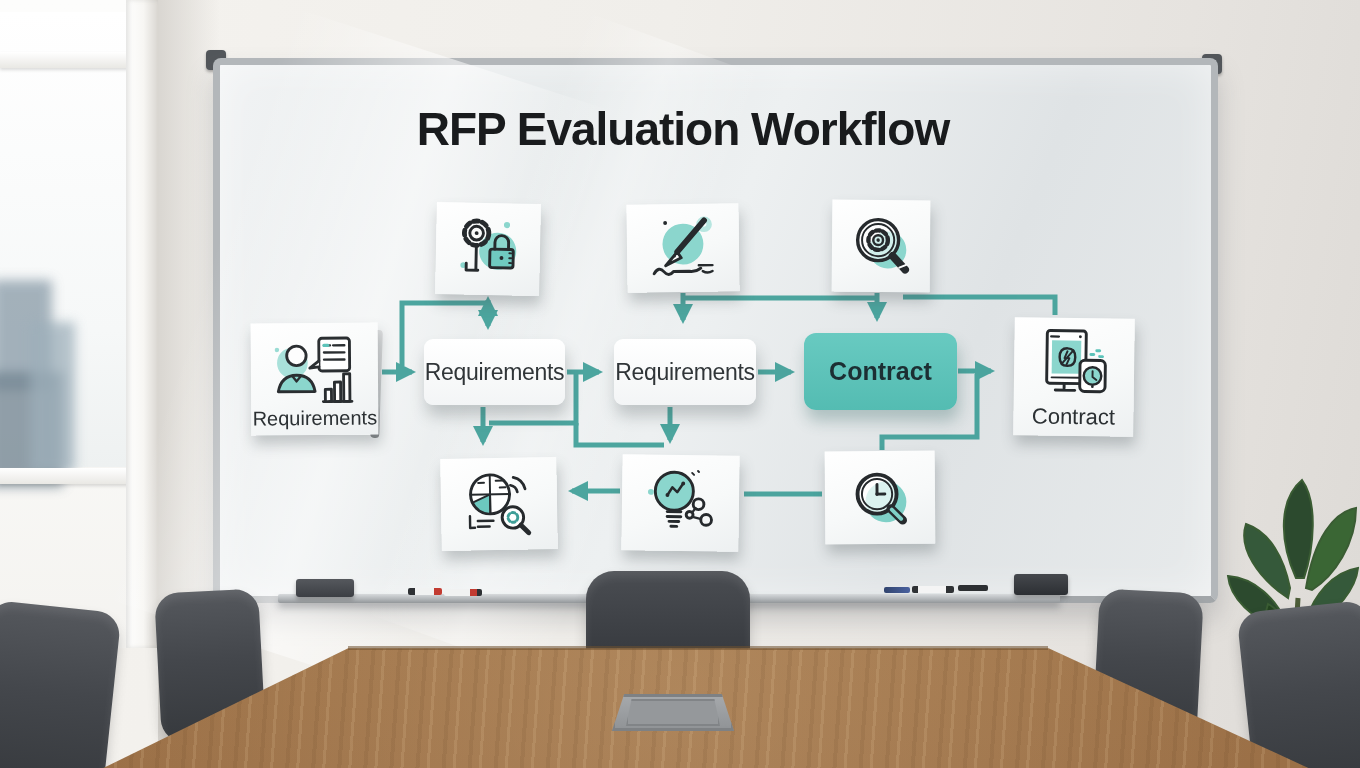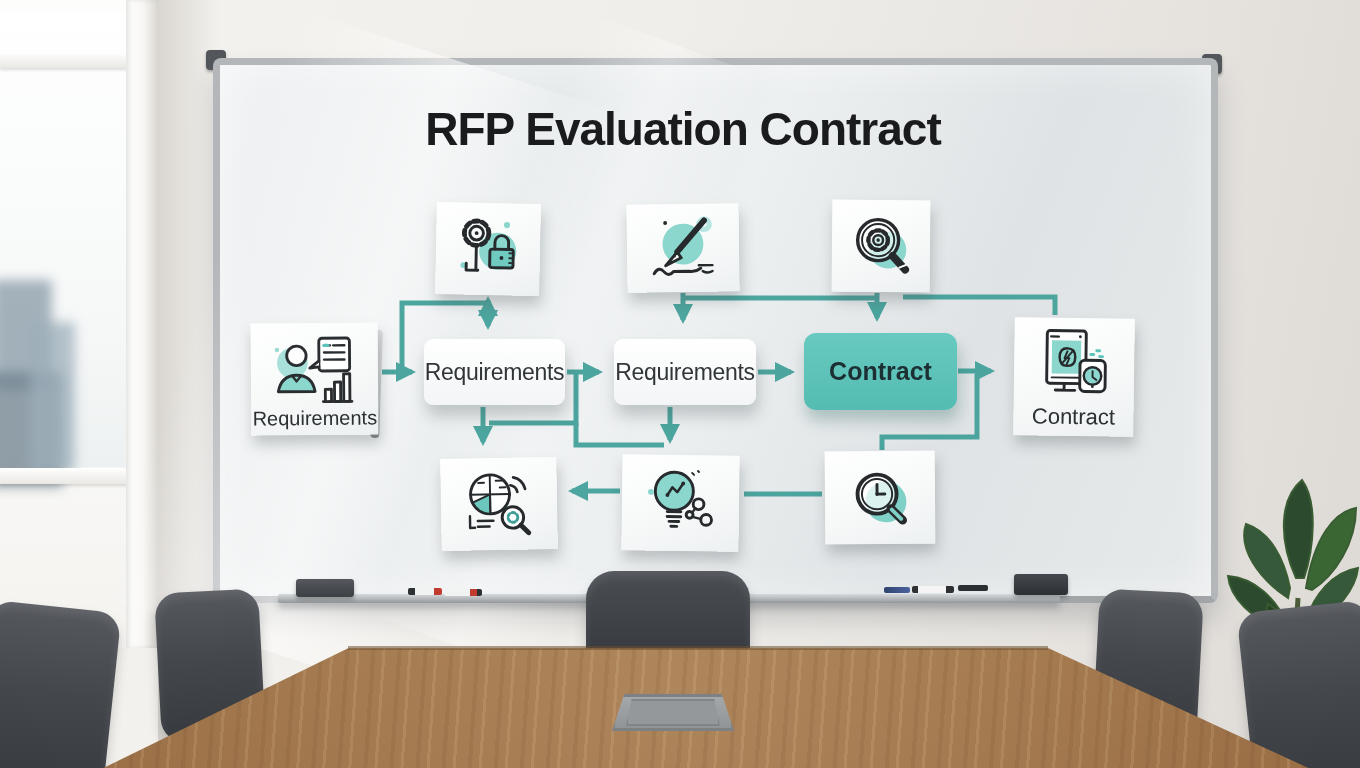--- a/index.html
+++ b/index.html
@@ -144,21 +144,21 @@
   <div class="tray-item eraser1"></div>
   <div class="tray-item mk1"></div>
   <div class="tray-item mk2"></div>
   <div class="tray-item mk3"></div>
   <div class="tray-item mk4"></div>
   <div class="tray-item mk5"></div>
   <div class="tray-item eraser2"></div>
   <div class="tray-item hang-pen"></div>
 
   <div class="layer">
-    <div class="wb-title">RFP Evaluation Contract</div>
+    <div class="wb-title">RFP Evaluation Workflow</div>
 
     <svg class="connectors" width="1360" height="768" viewBox="0 0 1360 768">
       <defs>
         <marker id="ah" viewBox="0 0 10 10" refX="8" refY="5" markerWidth="4" markerHeight="4" orient="auto">
           <path d="M0,0 L10,5 L0,10 Z" fill="#3f9f98"></path>
           </marker>
         <marker id="ahs" viewBox="0 0 10 10" refX="8" refY="5" markerWidth="4" markerHeight="4" orient="auto-start-reverse">
           <path d="M0,0 L10,5 L0,10 Z" fill="#3f9f98"></path>
           </marker>
       </defs>

